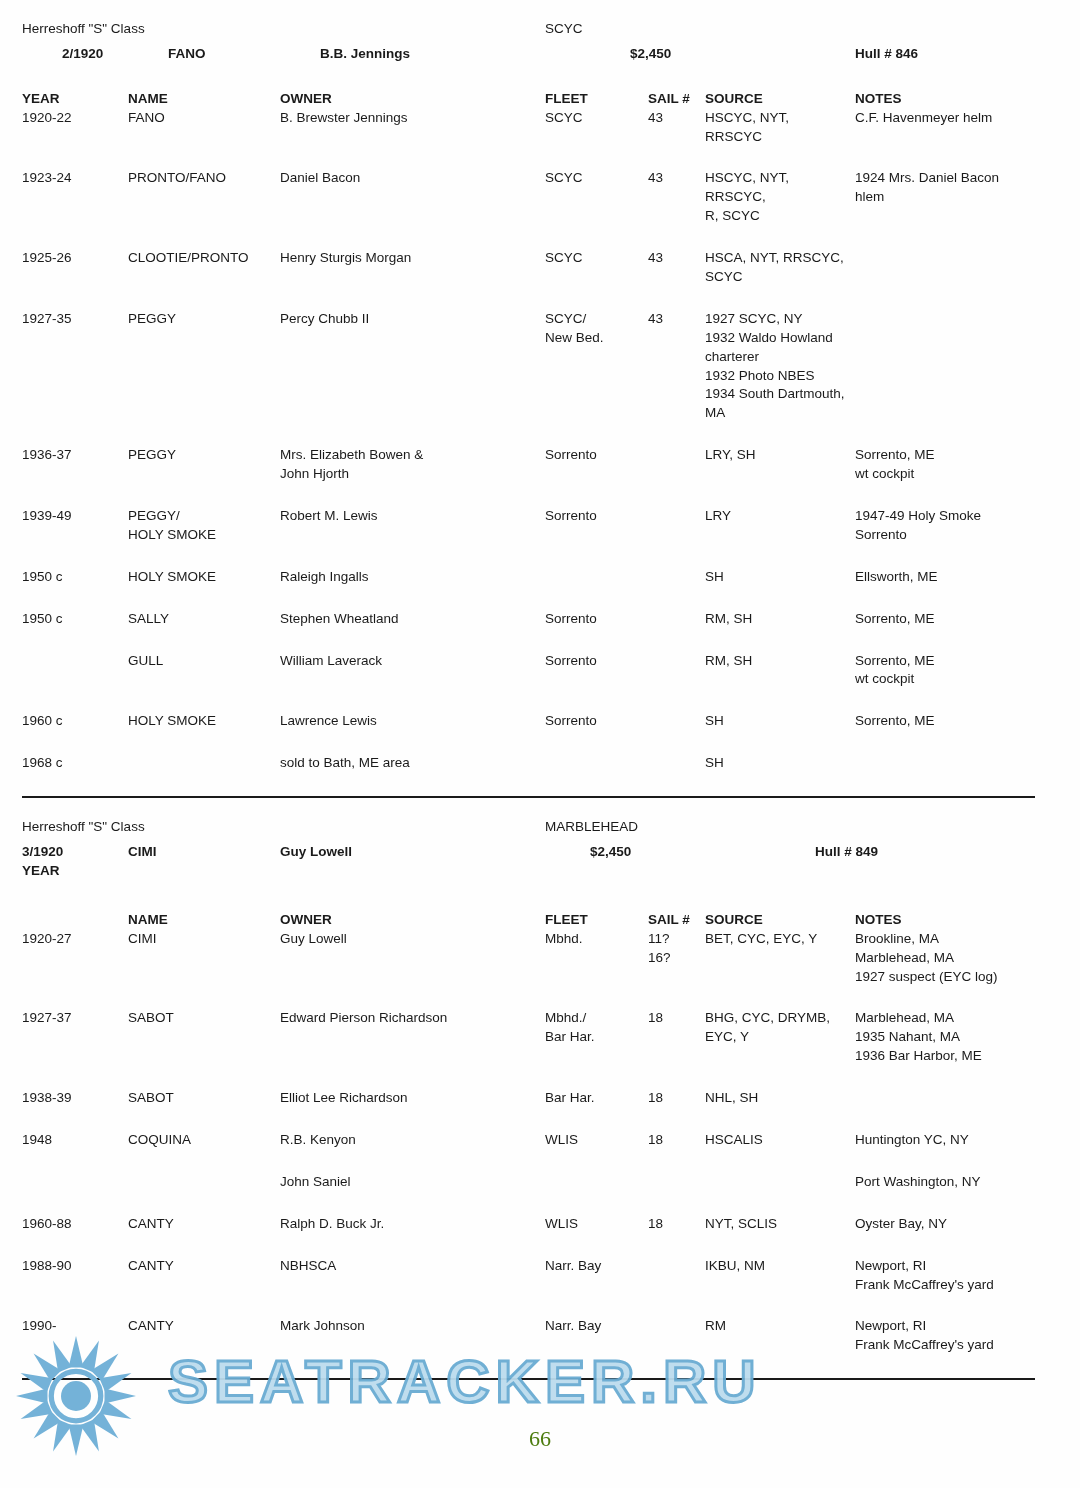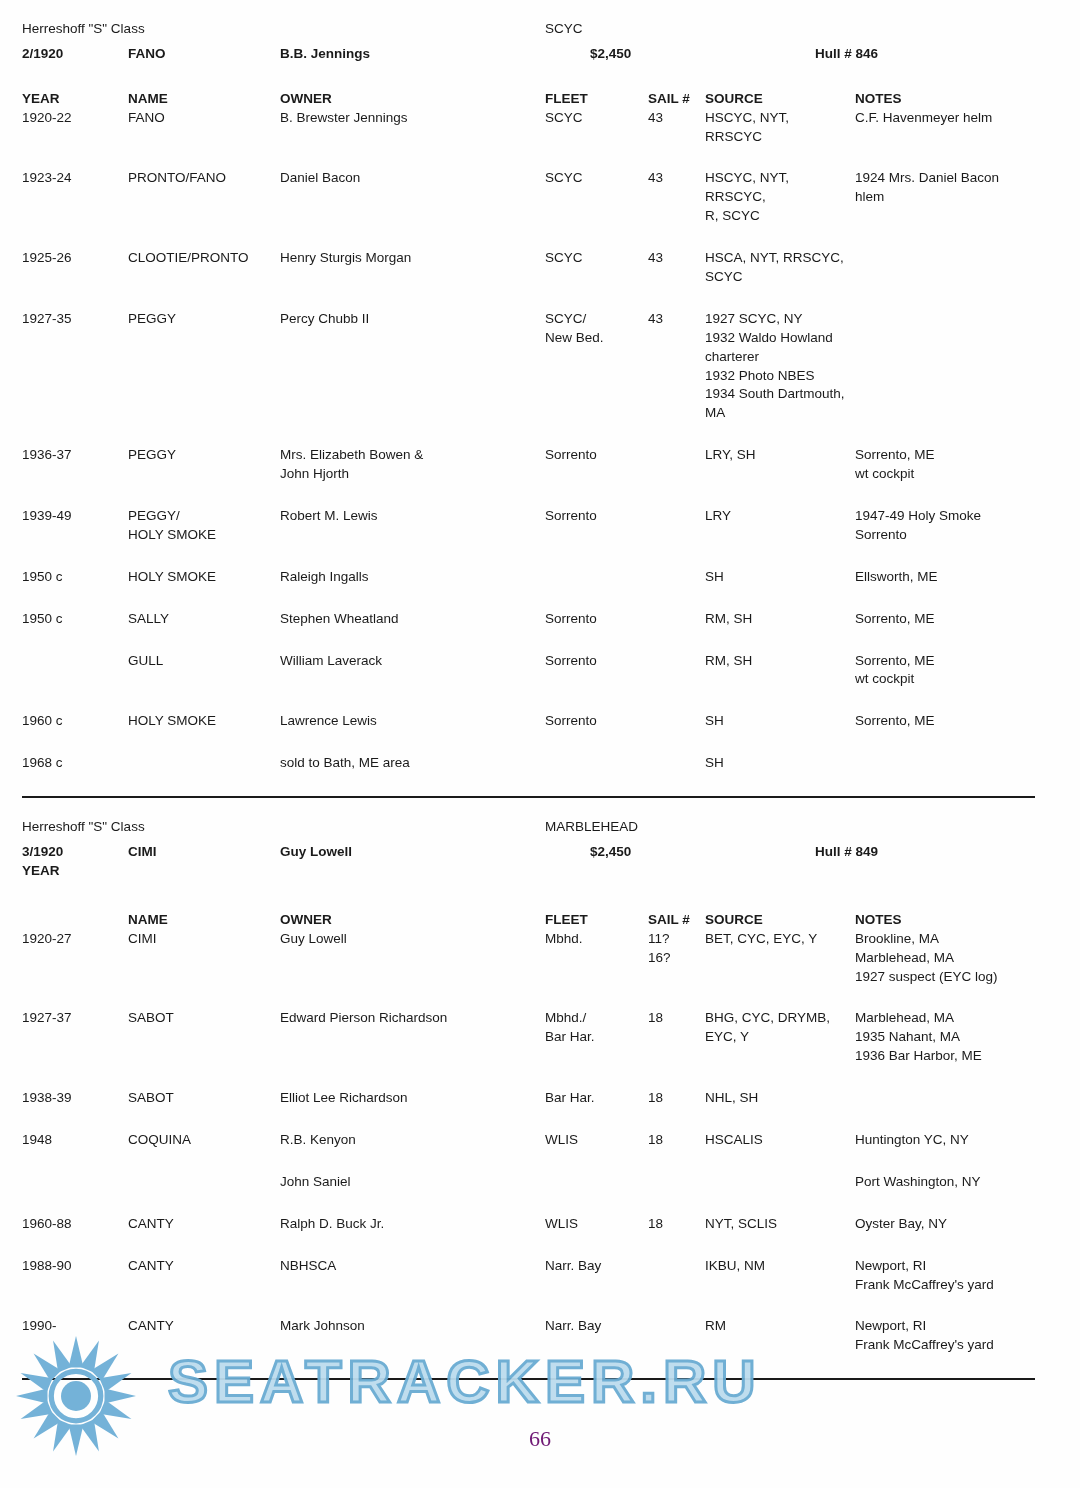--- a/index.html
+++ b/index.html
@@ -10,21 +10,21 @@
     color:#1a1a1a; font-size:13.5px; line-height:1.4;
   }
   .content { padding:20px 45px 0 22px; }
   .bold { font-weight:700; }
   
   .trow { display:grid; grid-template-columns:106px 152px 265px 160px 330px; }
   .t2 { margin-top:6px; }
   .span3 { grid-column:1 / 4; }
   .price { padding-left:45px; }
   .hull { padding-left:110px; }
-  .mb-head { margin-bottom:26px; }
+  .mb-head { margin-bottom:26px;margin-left:40px; }
   .year-label-line { margin-top:0; }
   .mb-head2 { margin-bottom:30px; }
   
   .row {
     display:grid;
     grid-template-columns:106px 152px 265px 103px 57px 150px 180px;
     margin-bottom:23px;
   }
   .row.head { margin-bottom:0; }
   .c { white-space:pre-line; padding-right:8px; }
@@ -39,21 +39,21 @@
   .wm {
     position:absolute; left:168px; top:4px; z-index:1;
     font-size:60px; font-weight:700; letter-spacing:6px;
     color:#bcdcee;
     -webkit-text-stroke:3px #69abd2;
     white-space:nowrap; opacity:0.95;
   }
   .pagenum {
     position:absolute; left:0; top:88px; width:1080px; z-index:2;
     text-align:center; font-family:"Liberation Serif", serif;
-    font-size:22px; color:#701a75;
+    font-size:22px; color:#4d7c0f;
   }
 </style>
 </head>
 <body>
 
 <div class="page">
   <div class="content">
 
     <section>
       <div class="trow">

